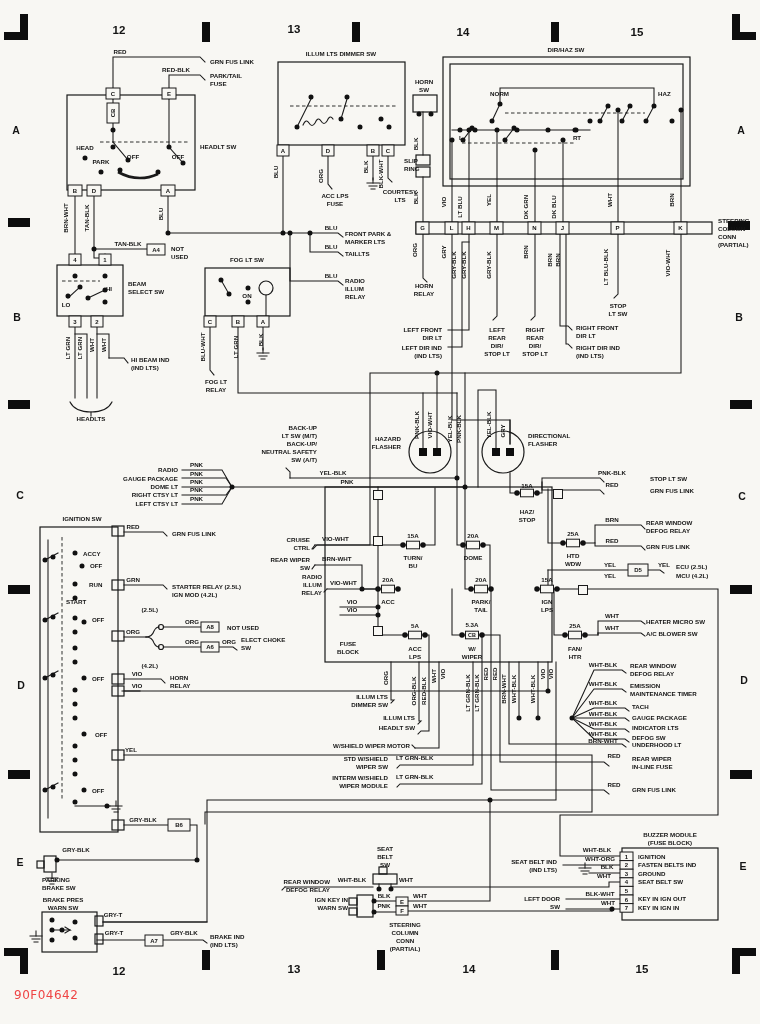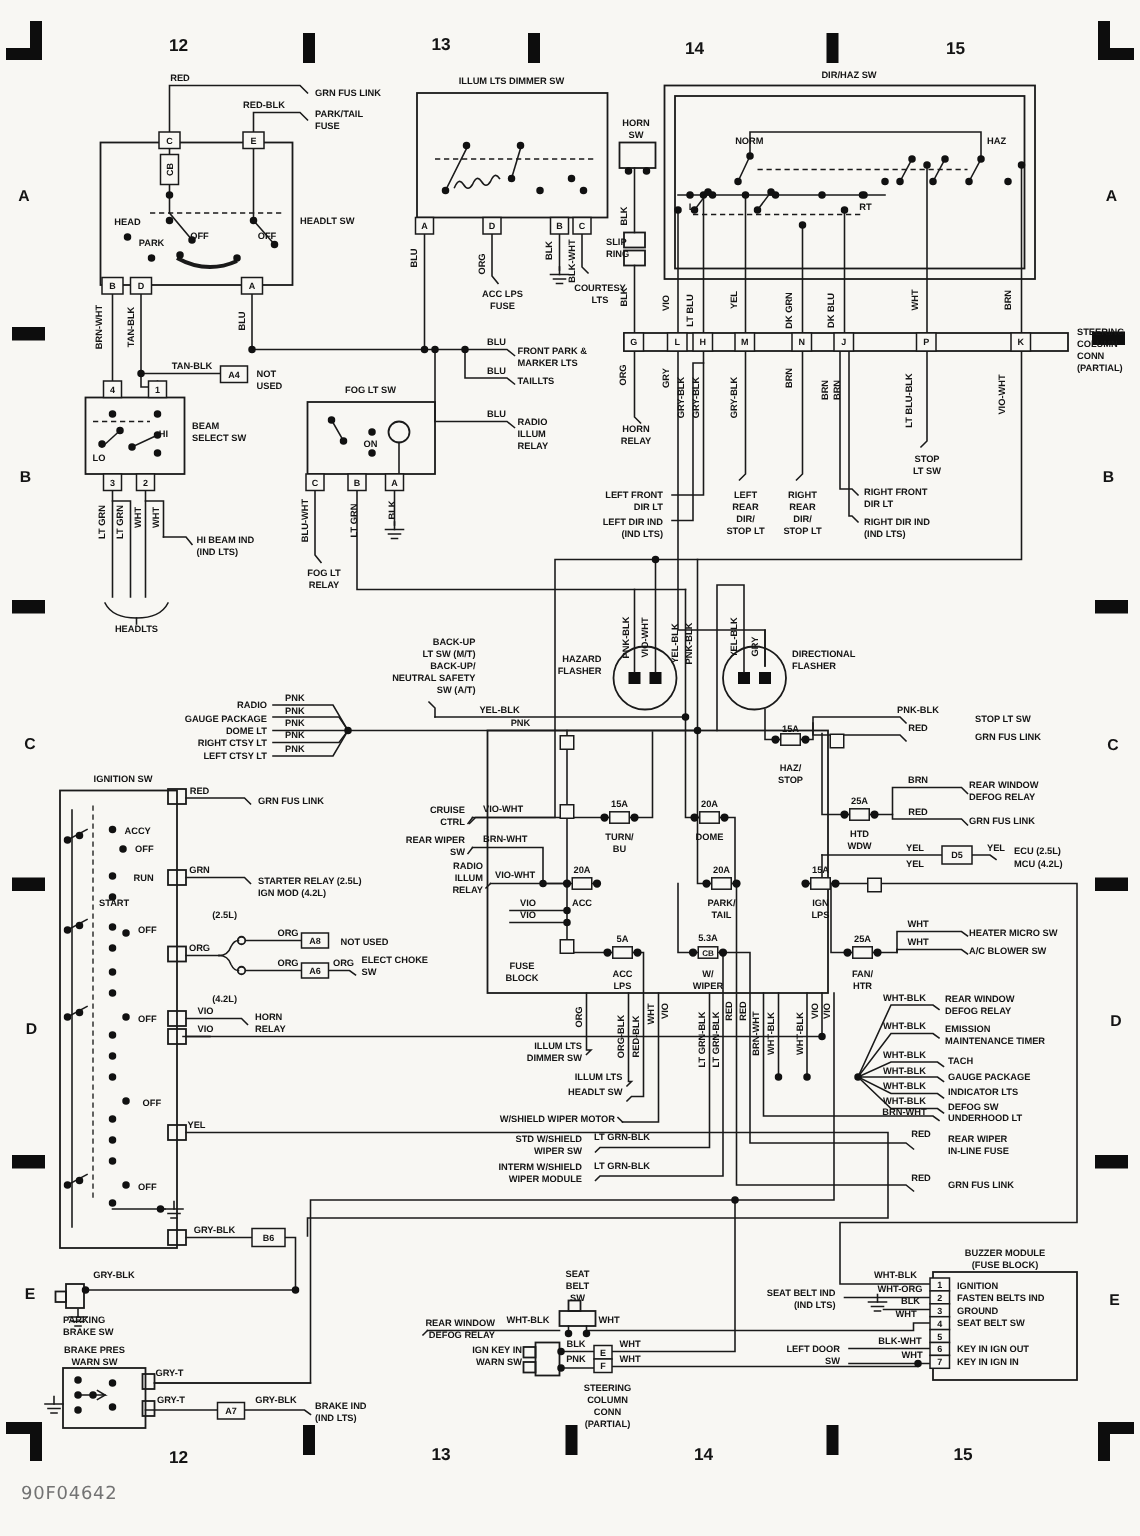--- a/index.html
+++ b/index.html
@@ -1,19 +1,19 @@
 <!DOCTYPE html>
 <html><head>
 <meta charset="utf-8">
 <style>
   html,body{margin:0;padding:0;background:#e8e6e0;}
   #stage{position:relative;width:760px;height:1024px;background:#f8f7f3;overflow:hidden;
          font-family:"Liberation Sans",sans-serif;}
   #diagram-svg{position:absolute;left:0;top:0;}
-  #figure-id{position:absolute;left:14px;top:988px;font-size:12px;color:#737373;
+  #figure-id{position:absolute;left:14px;top:988px;font-size:12px;color:#ef4444;
              font-family:"DejaVu Sans",sans-serif;letter-spacing:.5px;}
   svg text{fill:#141414;font-family:"Liberation Sans",sans-serif;font-weight:700;}
   .wire{stroke:#1a1a1a;stroke-width:1.05;fill:none;stroke-linecap:square;}
   .dash{stroke:#1a1a1a;stroke-width:.9;fill:none;stroke-dasharray:3.5,2.5;}
   .thick{stroke:#1a1a1a;stroke-width:2.6;fill:none;}
   .box{stroke:#1a1a1a;stroke-width:1.2;fill:none;}
   .mark{fill:#0d0d0d;}
   .pad{fill:#f8f7f3;stroke:#1a1a1a;stroke-width:1;}
 </style>
 </head>

